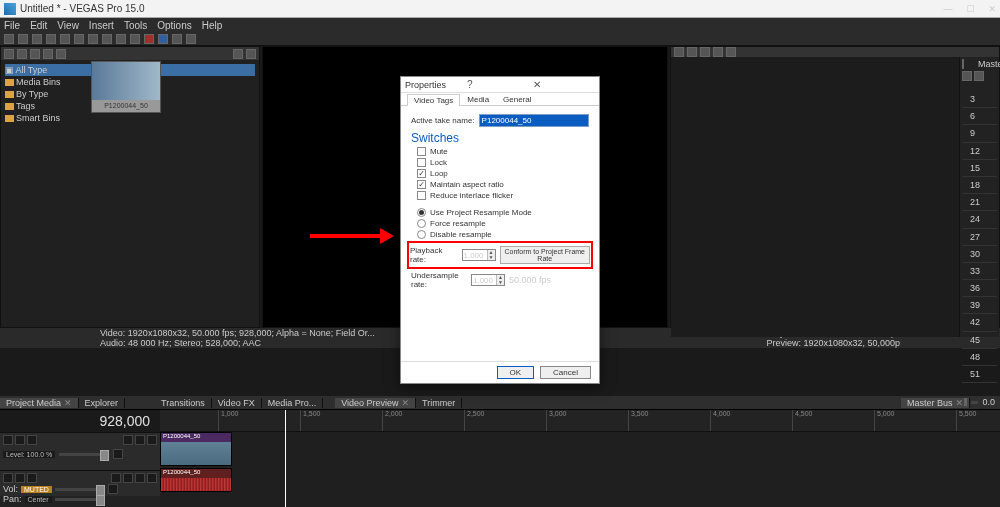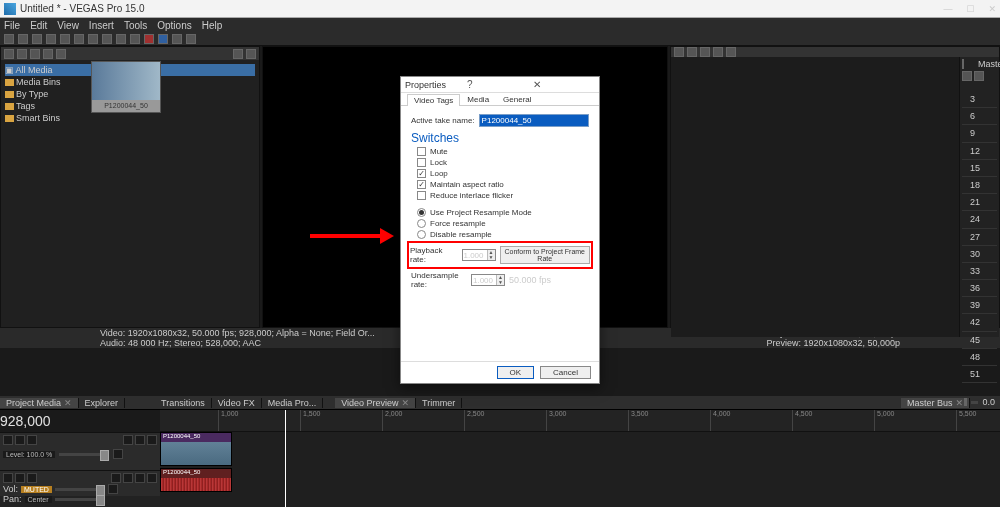--- a/index.html
+++ b/index.html
@@ -36,21 +36,21 @@
   .lock-row{display:flex;align-items:center;gap:4px;margin-top:12px;padding:2px;}
   .lock-ic{width:8px;height:8px;background:#666;}
   .slider-h{width:60%;height:3px;background:#444;}
   .info-strip{height:20px;background:#2a2a2a;display:flex;align-items:center;padding:0 100px;font-size:7px;color:#888;gap:16px;}
   .tabs-strip{height:13px;background:#2e2e2e;display:flex;align-items:center;font-size:8px;color:#aaa;margin-top:48px;}
   .tab{padding:0 6px;border-right:1px solid #111;cursor:pointer;}
   .tab.sel{background:#444;}
   .tab .x{margin-left:3px;color:#888;}
   .timeline{height:180px;background:#1d1d1d;display:flex;border-top:1px solid #000;}
   .track-headers{width:160px;background:#222;}
-  .time-display{height:22px;background:#1a1a1a;display:flex;align-items:center;padding-right:10px;}
+  .time-display{height:22px;background:#1a1a1a;display:flex;align-items:center;justify-content:flex-end;padding-right:10px;}
   .time-display span{font-size:14px;color:#e0e0e0;font-weight:300;}
   .track-hdr{height:38px;background:#2b2b2b;border-top:1px solid #111;padding:2px 3px;position:relative;font-size:7px;}
   .track-hdr.audio{height:26px;}
   .tr-btn{width:10px;height:10px;background:#1a1a1a;border:1px solid #444;display:inline-block;}
   .tr-slider{width:50px;height:3px;background:#444;display:inline-block;position:relative;}
   .tr-slider::after{content:"";position:absolute;right:0;top:-3px;width:7px;height:9px;background:#888;border:1px solid #aaa;}
   .badge{background:#1a1a1a;padding:0 3px;font-size:7px;color:#bbb;}
   .badge.muted{background:#b88020;color:#fff;}
   .timeline-body{flex:1;position:relative;background:#1f1f1f;}
   .ruler{height:22px;background:#232323;position:relative;border-bottom:1px solid #111;}
@@ -144,21 +144,21 @@
       <div class="tb-icon"></div>
       <div class="tb-icon"></div>
       <div class="tb-icon"></div>
       <div style="flex:1"></div>
       <div class="tb-icon"></div>
       <div class="tb-icon"></div>
     </div>
     <div class="tree">
       <div class="tree-item sel">
           <span>▣</span>
-          <span>All Media</span>
+          <span>All Type</span>
         </div>
       <div class="tree-item">
           <div class="folder-icon"></div>
           <span>Media Bins</span>
         </div>
       <div class="tree-item">
           <div class="folder-icon"></div>
           <span>By Type</span>
         </div>
       <div class="tree-item">

